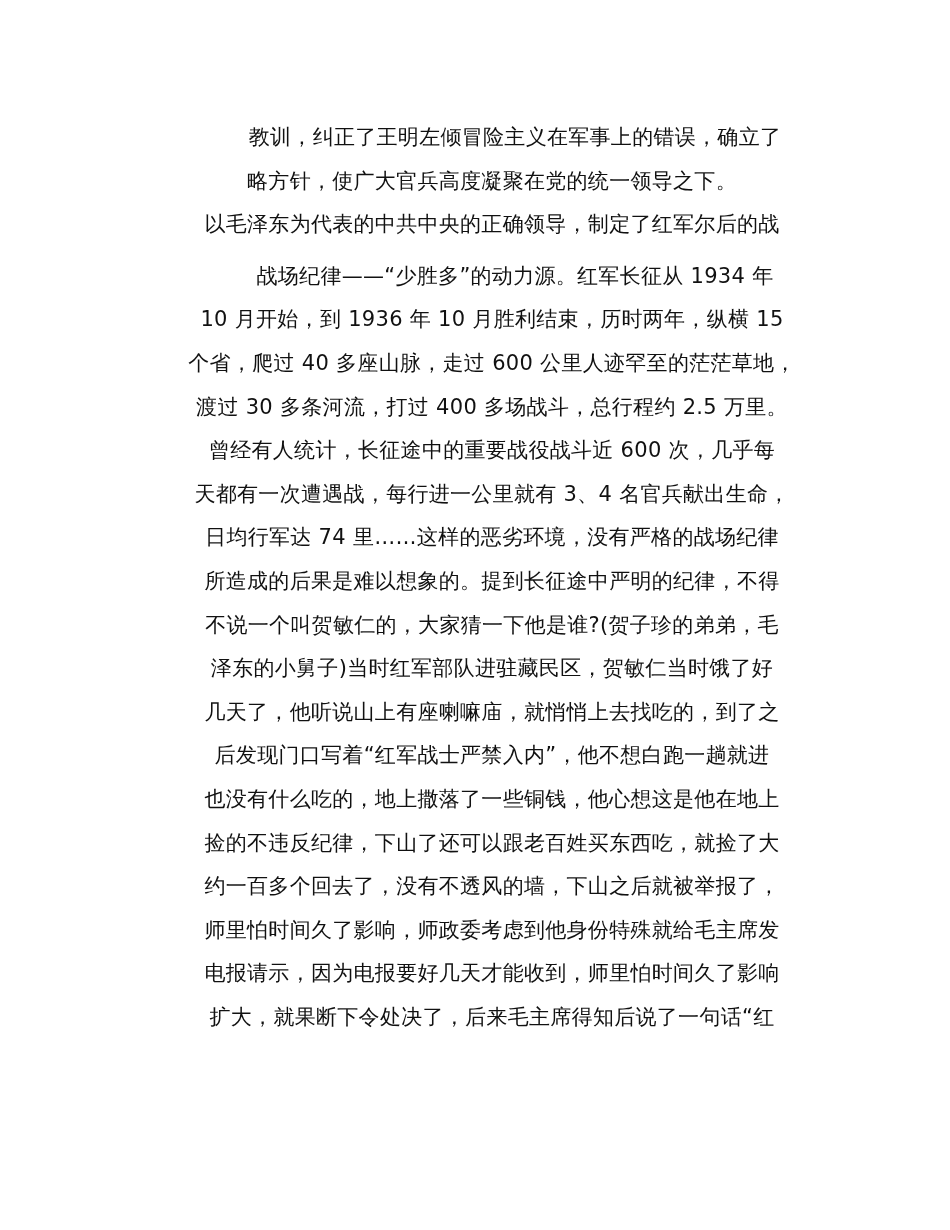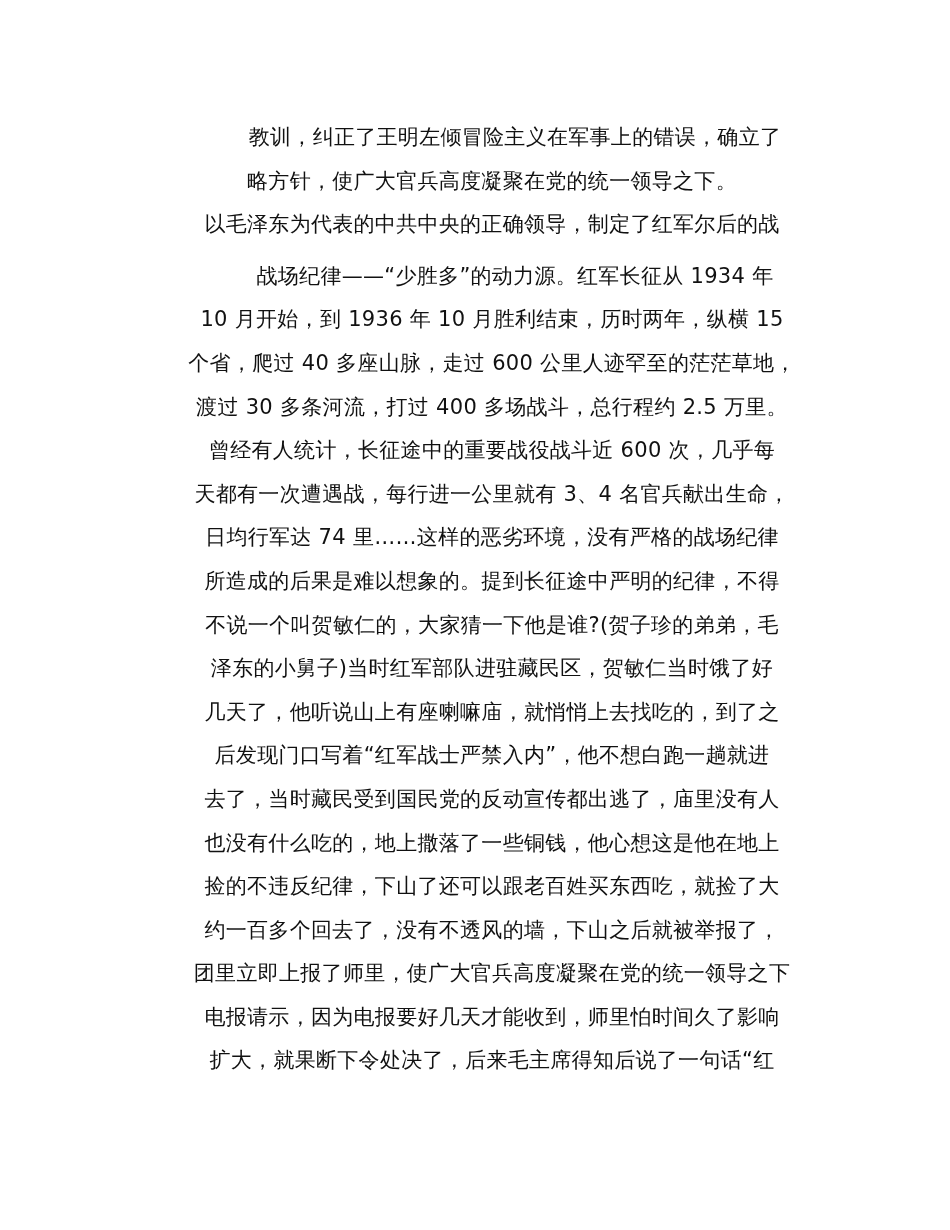--- a/index.html
+++ b/index.html
@@ -55,21 +55,20 @@
     <span class="line">个省，爬过 40 多座山脉，走过 600 公里人迹罕至的茫茫草地，</span>
     <span class="line">渡过 30 多条河流，打过 400 多场战斗，总行程约 2.5 万里。</span>
     <span class="line">曾经有人统计，长征途中的重要战役战斗近 600 次，几乎每</span>
     <span class="line">天都有一次遭遇战，每行进一公里就有 3、4 名官兵献出生命，</span>
     <span class="line">日均行军达 74 里……这样的恶劣环境，没有严格的战场纪律</span>
     <span class="line">所造成的后果是难以想象的。提到长征途中严明的纪律，不得</span>
     <span class="line">不说一个叫贺敏仁的，大家猜一下他是谁?(贺子珍的弟弟，毛</span>
     <span class="line">泽东的小舅子)当时红军部队进驻藏民区，贺敏仁当时饿了好</span>
     <span class="line">几天了，他听说山上有座喇嘛庙，就悄悄上去找吃的，到了之</span>
     <span class="line">后发现门口写着“红军战士严禁入内”，他不想白跑一趟就进</span>
-    <span class="line">去了，当时藏民受到国民党的反动宣传都出逃了，庙里没有人</span>
     <span class="line">也没有什么吃的，地上撒落了一些铜钱，他心想这是他在地上</span>
     <span class="line">捡的不违反纪律，下山了还可以跟老百姓买东西吃，就捡了大</span>
     <span class="line">约一百多个回去了，没有不透风的墙，下山之后就被举报了，</span>
-    <span class="line">团里立即上报了师里，使广大官兵高度凝聚在党的统一领导之下</span>
+    <span class="line">师里怕时间久了影响，师政委考虑到他身份特殊就给毛主席发</span>
     <span class="line">电报请示，因为电报要好几天才能收到，师里怕时间久了影响</span>
     <span class="line">扩大，就果断下令处决了，后来毛主席得知后说了一句话“红</span>
   </p>
 </div>
 
 </body></html>

